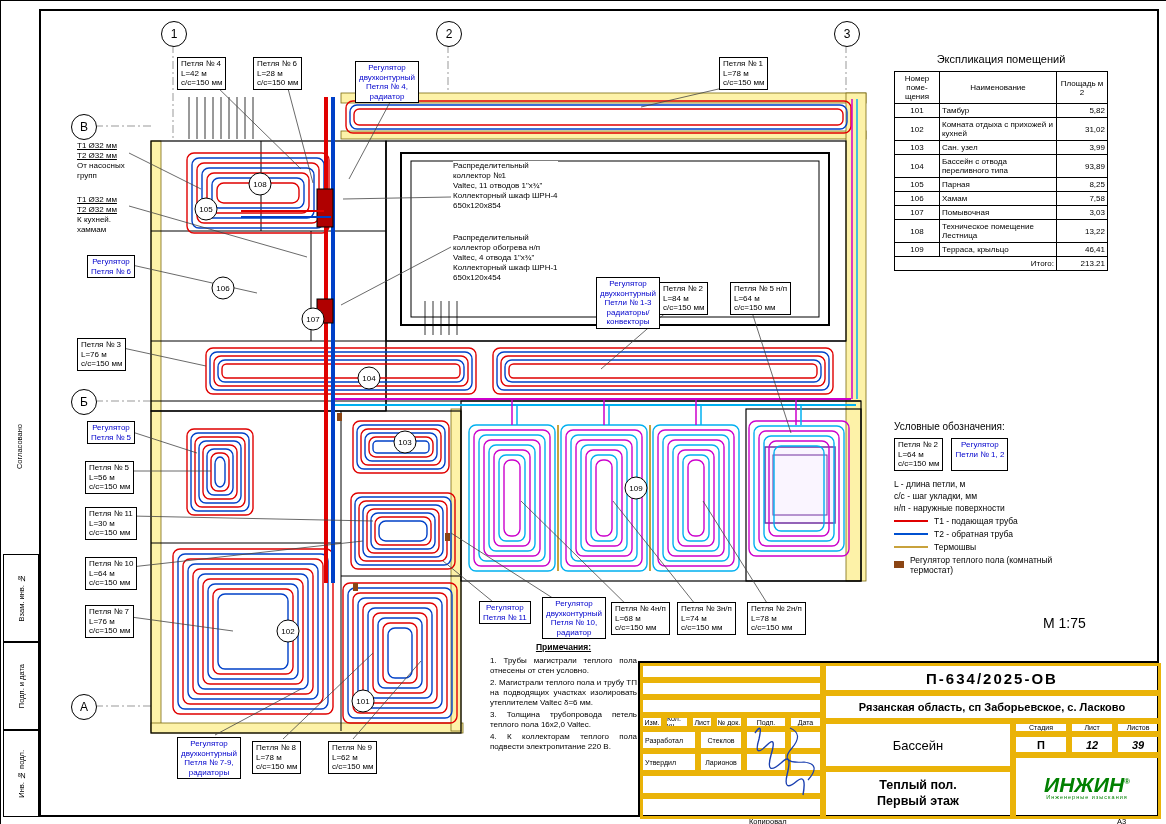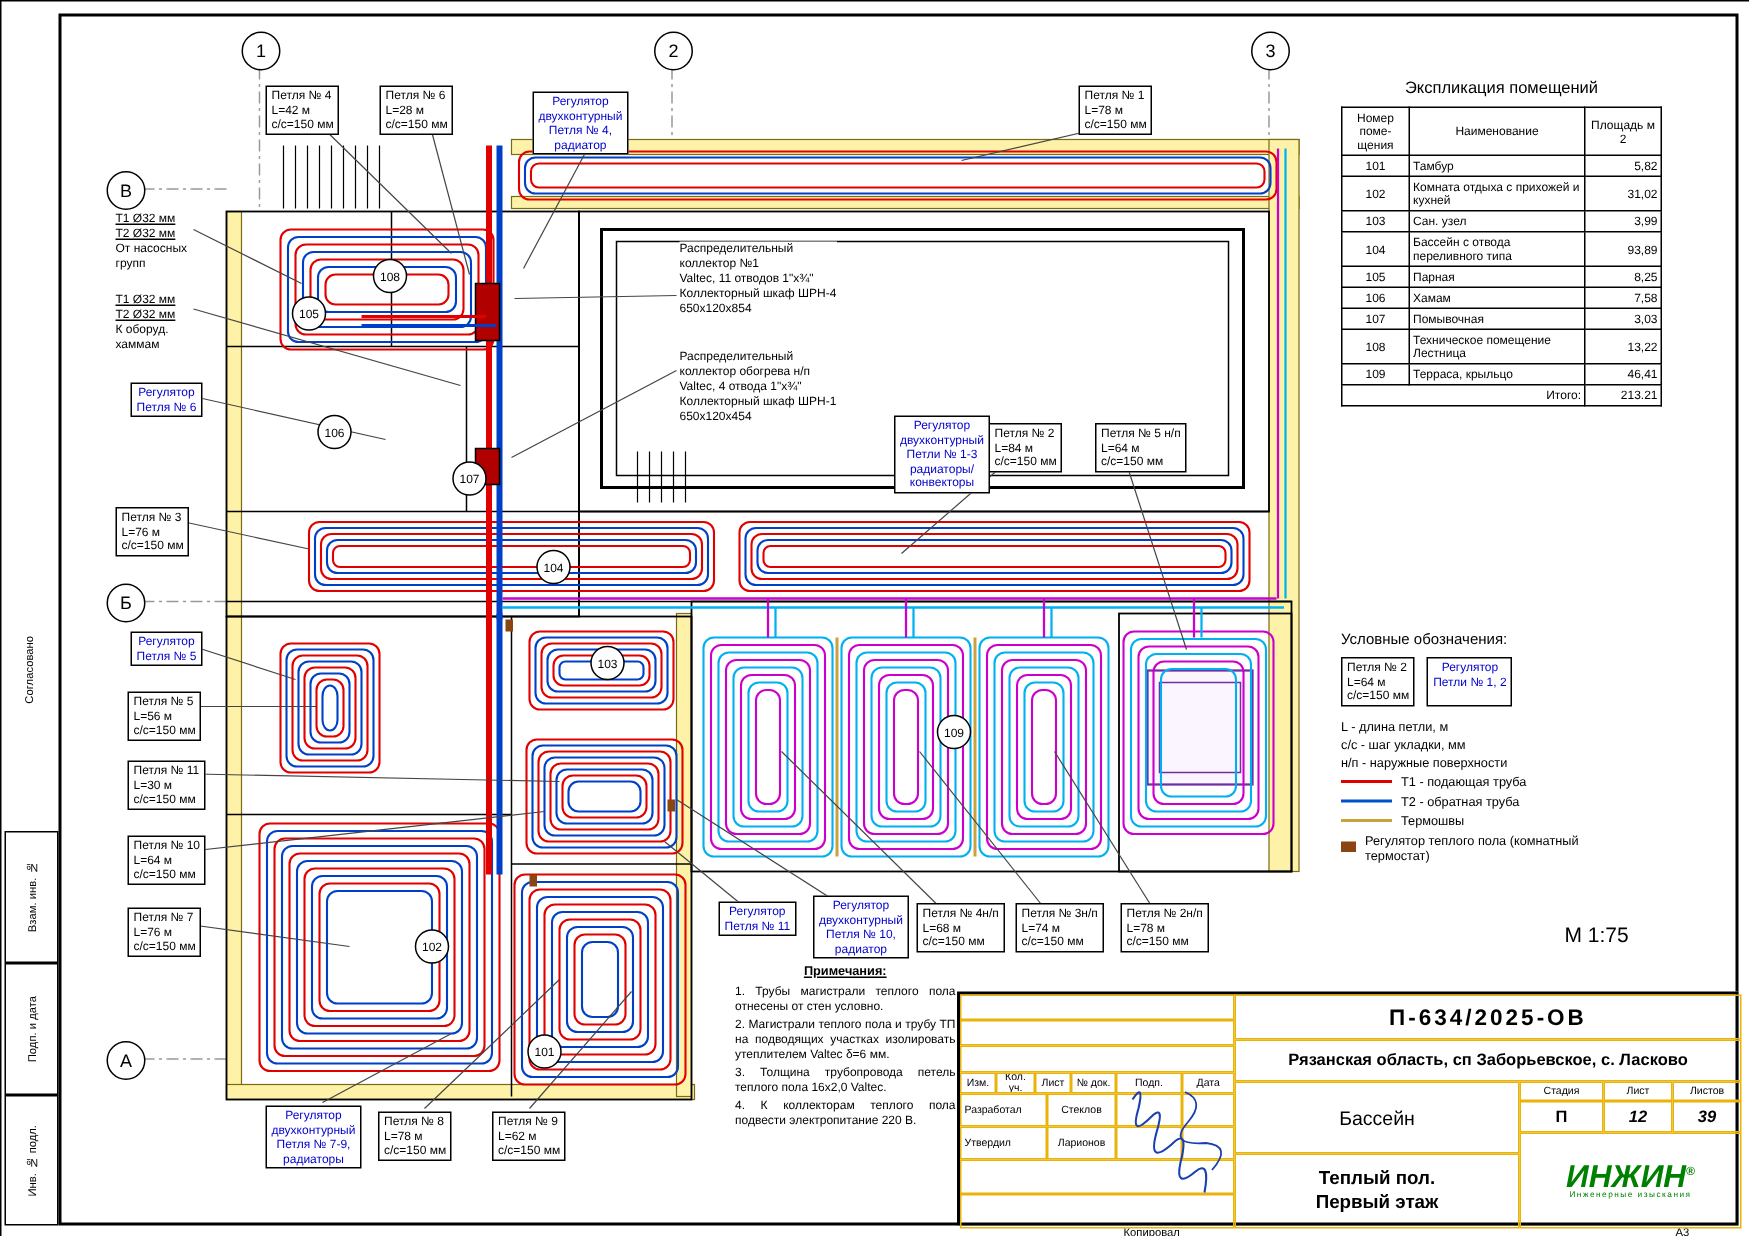--- a/index.html
+++ b/index.html
@@ -32,21 +32,21 @@
   .lg-swatch{width:34px;height:0;border-top-style:solid;border-top-width:2px;}
   .lg-box{width:10px;height:7px;}
   .scale{position:absolute;left:1042px;top:614px;font-size:14px;z-index:6;}
   
   .notes{position:absolute;left:489px;top:641px;width:147px;z-index:6;font-size:8px;line-height:1.25;}
   .notes-title{font-weight:bold;text-decoration:underline;text-align:center;margin-bottom:3px;font-size:8.5px;}
   .notes-item{margin-bottom:2px;text-align:justify;white-space:normal;}
   
   .tb{position:absolute;left:637px;top:660px;width:521px;height:156px;z-index:7;box-sizing:border-box;
       border:2px solid #000;background:#fff;}
-  .cell{position:absolute;box-sizing:border-box;border:1px solid #eab308;display:flex;align-items:center;justify-content:center;text-align:center;overflow:hidden;}
+  .cell{position:absolute;box-sizing:border-box;border:3px solid #eab308;display:flex;align-items:center;justify-content:center;overflow:hidden;}
   .tb .docnum{font-size:15px;font-weight:bold;letter-spacing:2px;}
   .tb .loc{font-size:11px;font-weight:bold;}
   .tb .obj{font-size:13px;}
   .tb .dtitle{font-size:12.5px;font-weight:bold;line-height:1.25;flex-direction:column;}
   .tb .small{font-size:7px;}
   .tb .val{font-size:11px;font-weight:bold;}
   .tb .logo{color:#008000;font-size:21px;font-weight:bold;font-style:italic;flex-direction:column;line-height:1;}
   .tb .logo sup{font-size:8px;}
   .tb .logosub{font-size:5.5px;color:#008000;font-style:normal;font-weight:normal;letter-spacing:1px;}
   .underframe{position:absolute;font-size:7.5px;z-index:6;}
@@ -408,21 +408,21 @@
       </div>
       <div class="plain" style="left: 76px; top: 140px;">
         <div class="ul">Т1 Ø32 мм</div>
         <div class="ul">Т2 Ø32 мм</div>
         <div>От насосных</div>
         <div>групп</div>
       </div>
       <div class="plain" style="left: 76px; top: 194px;">
         <div class="ul">Т1 Ø32 мм</div>
         <div class="ul">Т2 Ø32 мм</div>
-        <div>К оборуд.</div>
+        <div>К кухней.</div>
         <div>хаммам</div>
       </div>
       <div class="plain" style="left: 452px; top: 160px;">
         <div>Распределительный</div>
         <div>коллектор №1</div>
         <div>Valtec, 11 отводов 1"х¾"</div>
         <div>Коллекторный шкаф ШРН-4</div>
         <div>650х120х854</div>
       </div>
       <div class="plain" style="left: 452px; top: 232px;">

